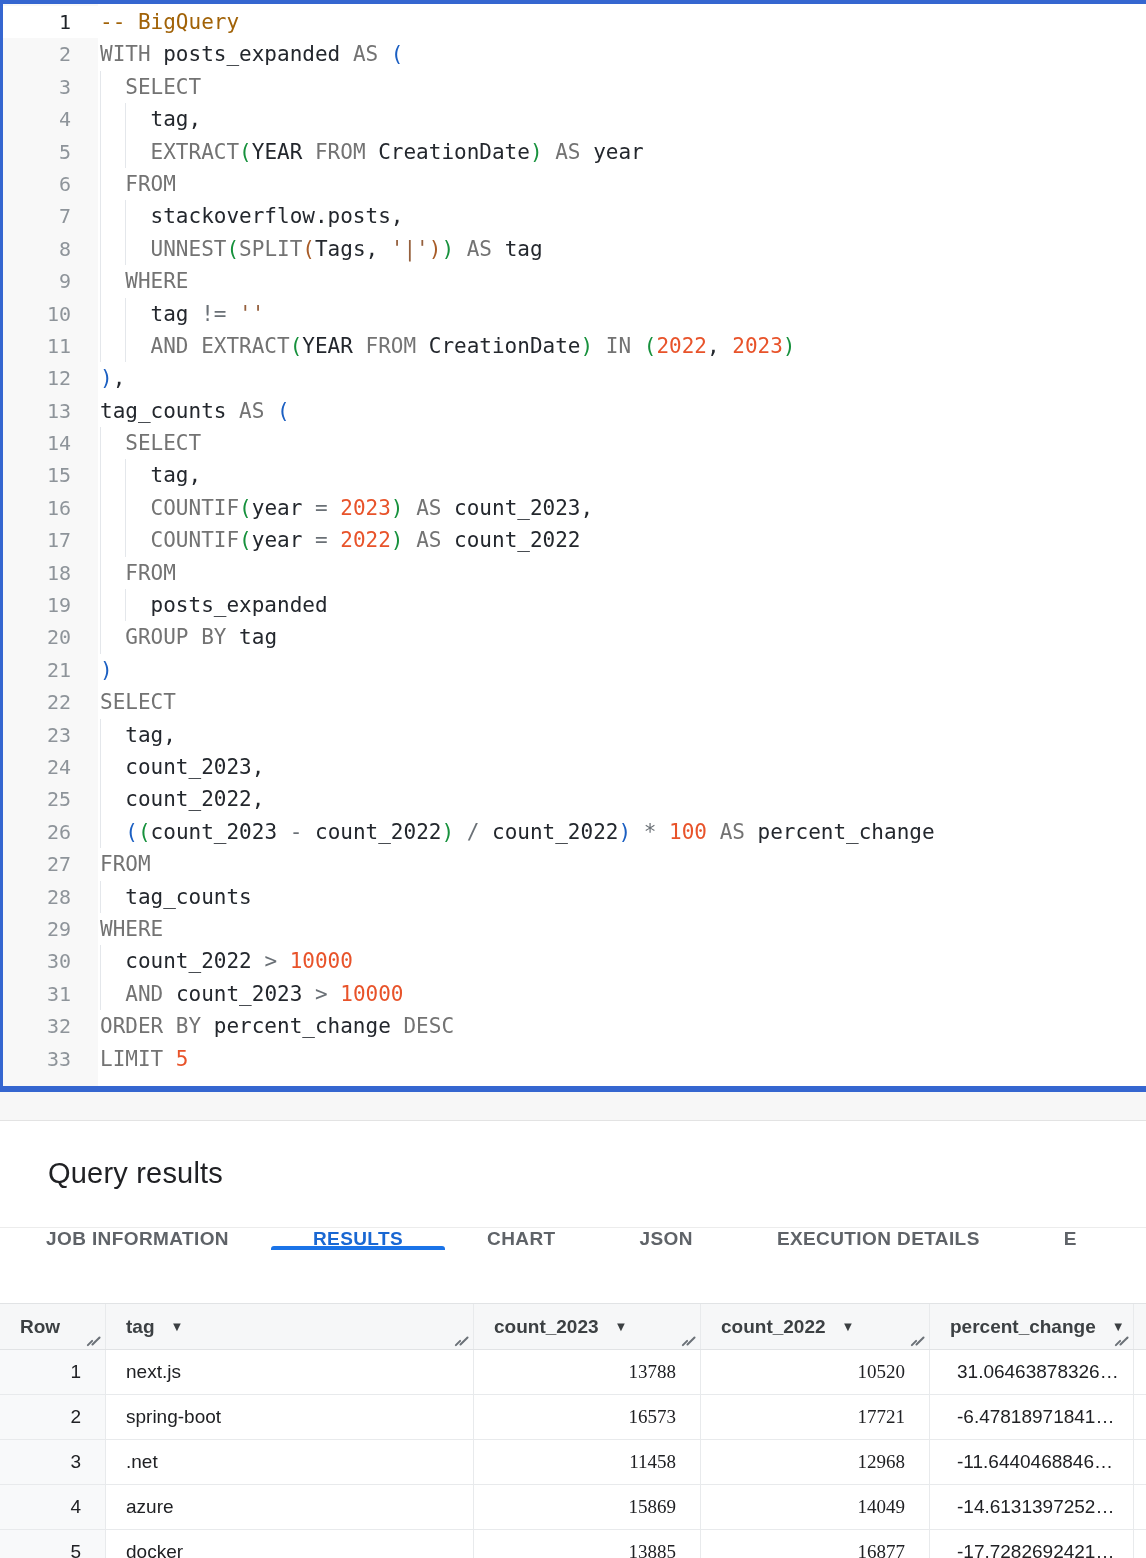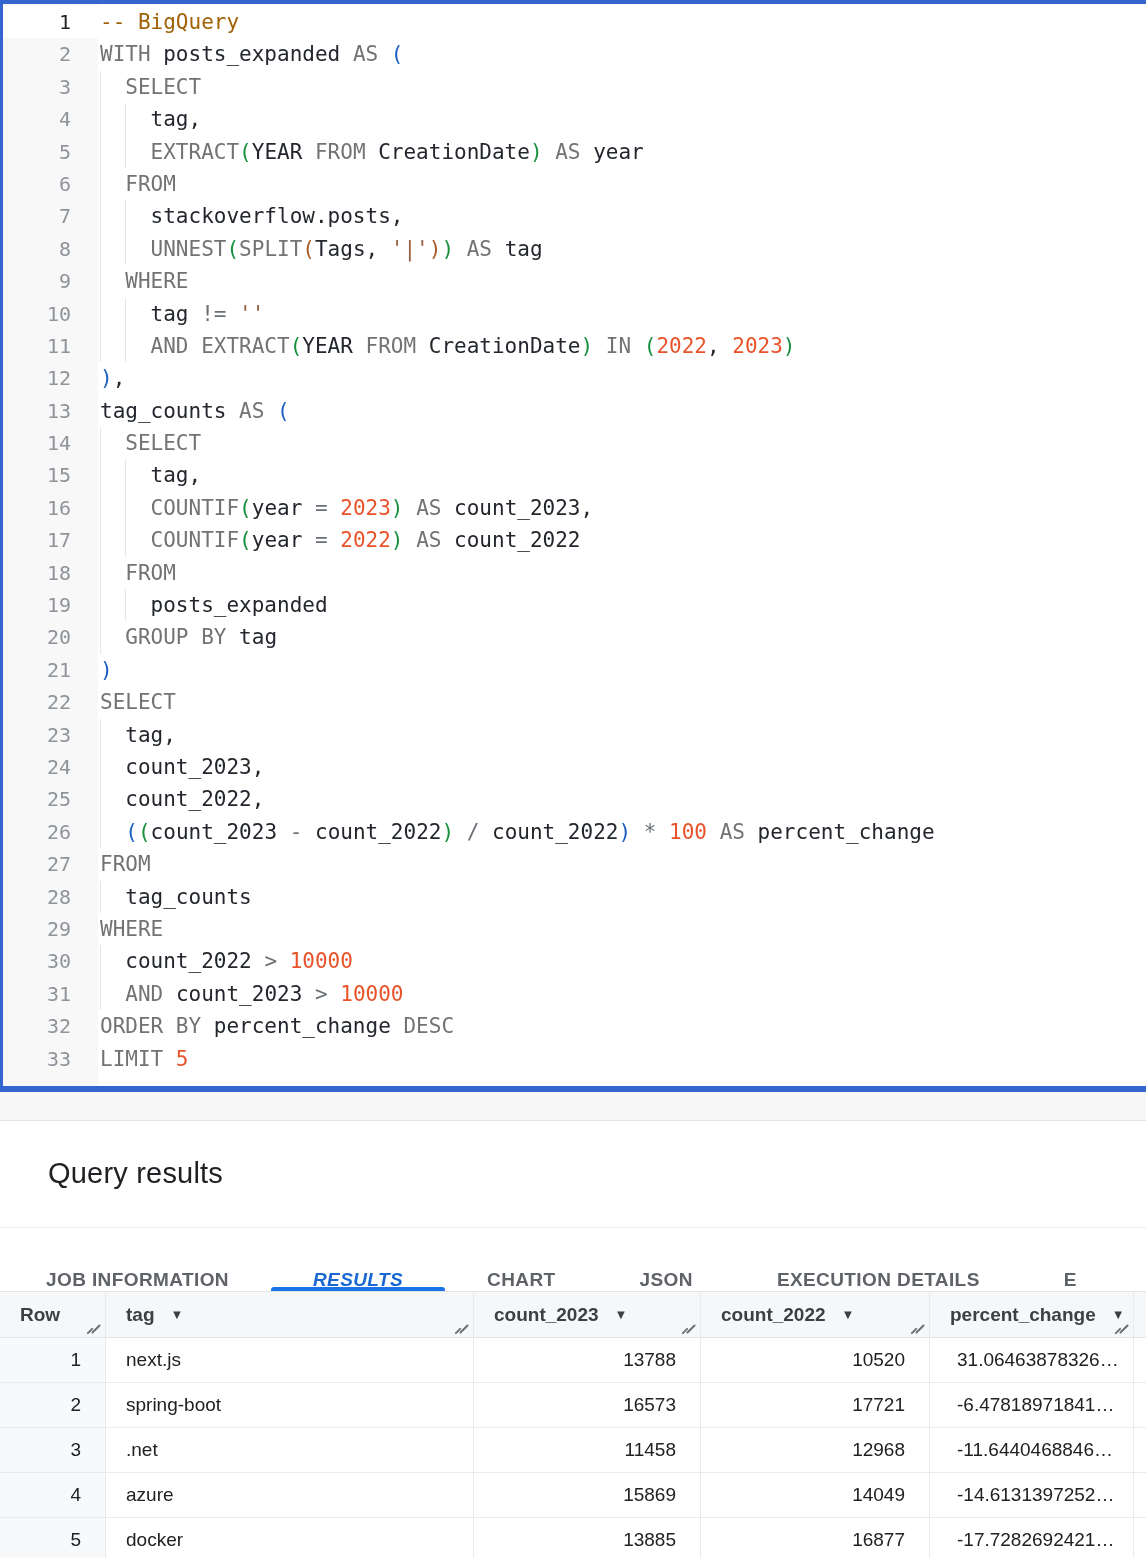--- a/index.html
+++ b/index.html
@@ -19,46 +19,46 @@
   .guide{position:absolute;top:0;bottom:0;width:1px;background:#e4e7eb;}
   .tk-kw{color:#737373}.tk-com{color:#a16207}.tk-num{color:#e8532a}.tk-str{color:#95603d}
   .tk-p1{color:#1b5fc2}.tk-p2{color:#17913d}.tk-p3{color:#a85c28}.tk-op{color:#6a7076}.tk-id{color:#23272d}
 
   
   .band{height:28px;background:#f7f7f7;border-bottom:1px solid #e3e3e3;}
 
   
   .results-title{margin:6px;padding:30px 0 31px 42px;font-size:29px;font-weight:400;
                  color:#202124;letter-spacing:.2px;}
-  .tabs{display:flex;align-items:flex-end;height:63px;border-top:1px solid #ececec;padding-left:4px;}
+  .tabs{display:flex;align-items:flex-start;height:63px;border-top:1px solid #ececec;padding-left:4px;}
   .tab{position:relative;display:flex;align-items:center;padding:0 42px;cursor:pointer;
        font-size:19px;font-weight:700;letter-spacing:.4px;color:#5f6368;white-space:nowrap;}
-  .tab.active{color:#1967d2;font-style:italic;}
+  .tab.active{color:#1967d2;}
   .tab.active::after{content:"";position:absolute;left:0;right:0;bottom:0;height:4px;
                      background:#1a73e8;border-radius:3px 3px 0 0;}
 
   
   .grid-cols{display:grid;grid-template-columns:106px 368px 227px 229px 204px 1fr;}
   .thead{box-sizing:border-box;height:47px;background:#f6f7f8;
-         border-top:1px solid #e1e3e5;border-bottom:1px solid #e1e3e5;}
+         border-top:1px solid #e1e3e5;border-bottom:1px solid #e1e3e5;margin-top:12px;}
   .th{position:relative;display:flex;align-items:center;box-sizing:border-box;
       padding-left:20px;border-right:1px solid #e8eaec;
       font-size:19px;font-weight:700;color:#3c4043;white-space:nowrap;}
   .th.filler{border-right:none;}
   .sort{margin-left:16px;font-size:13px;color:#3c4043;line-height:1;}
   .rz{position:absolute;right:2px;bottom:0;width:18px;height:15px;}
   .rz::before,.rz::after{content:"";position:absolute;width:2px;background:#6b7177;
                          transform:rotate(45deg);border-radius:1px;}
   .rz::before{left:4px;top:5px;height:8px;}
   .rz::after{left:10px;top:1px;height:12px;}
   .tr{box-sizing:border-box;height:45px;border-bottom:1px solid #e8eaec;background:#fff;}
   .td{display:flex;align-items:center;box-sizing:border-box;border-right:1px solid #e8eaec;
       padding:0 20px;font-size:19px;color:#202124;white-space:nowrap;overflow:hidden;}
   .td.rownum{background:#f8f9fa;justify-content:flex-end;padding-right:24px;}
-  .td.num{justify-content:flex-end;padding-right:24px;}
+  .td.num{justify-content:flex-end;padding-right:24px;font-family:Liberation Serif, serif;}
   .td.pct{padding-left:27px;}
   .td.filler{border-right:none;}
 </style>
 </head>
 <body>
 
 <div class="editor">
   <div class="gutter-bg"></div>
   <div class="code-lines" id="code-lines">
       <div class="cline active">

